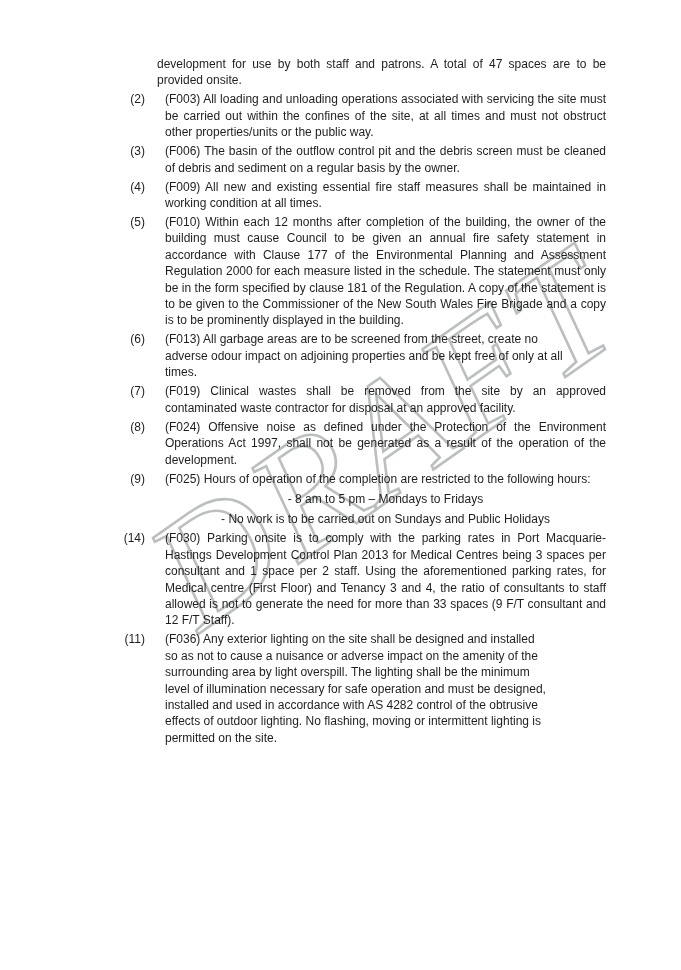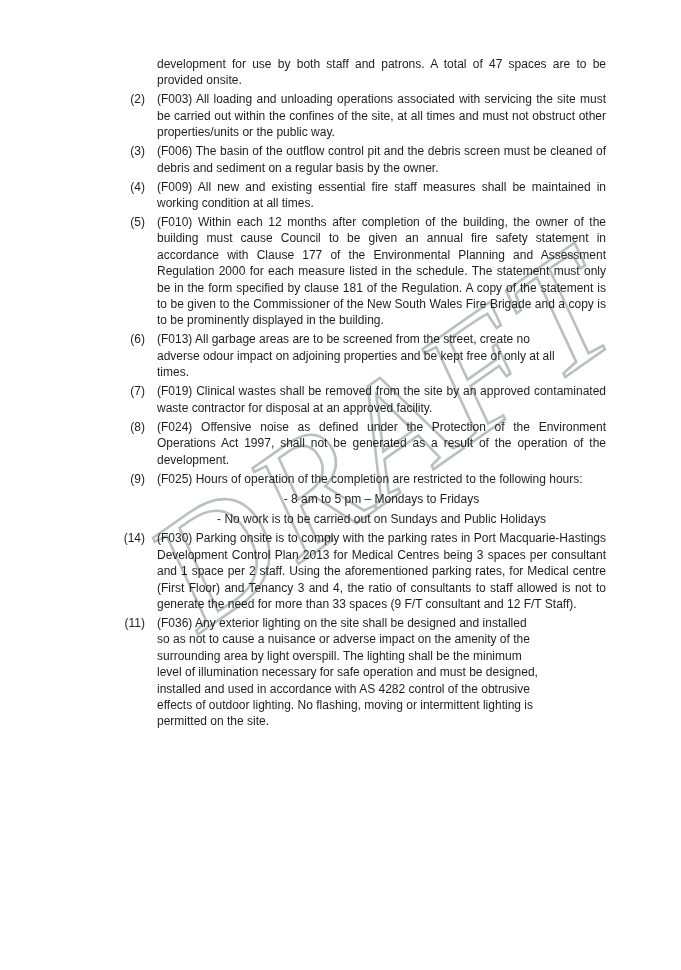--- a/index.html
+++ b/index.html
@@ -56,21 +56,21 @@
   .item {
     display: flex;
     margin: 0 0 2.6px 0;
   }
   .num {
     flex: 0 0 27px;
     width: 27px;
     text-align: right;
   }
   .body {
-    margin-left: 12px;
+    margin-left: 20px;
     width: 449px;
   }
   .para {
     margin: 0;
     text-align: justify;
   }
   .para.lines {
     text-align: left;
     white-space: pre-line;
   }

